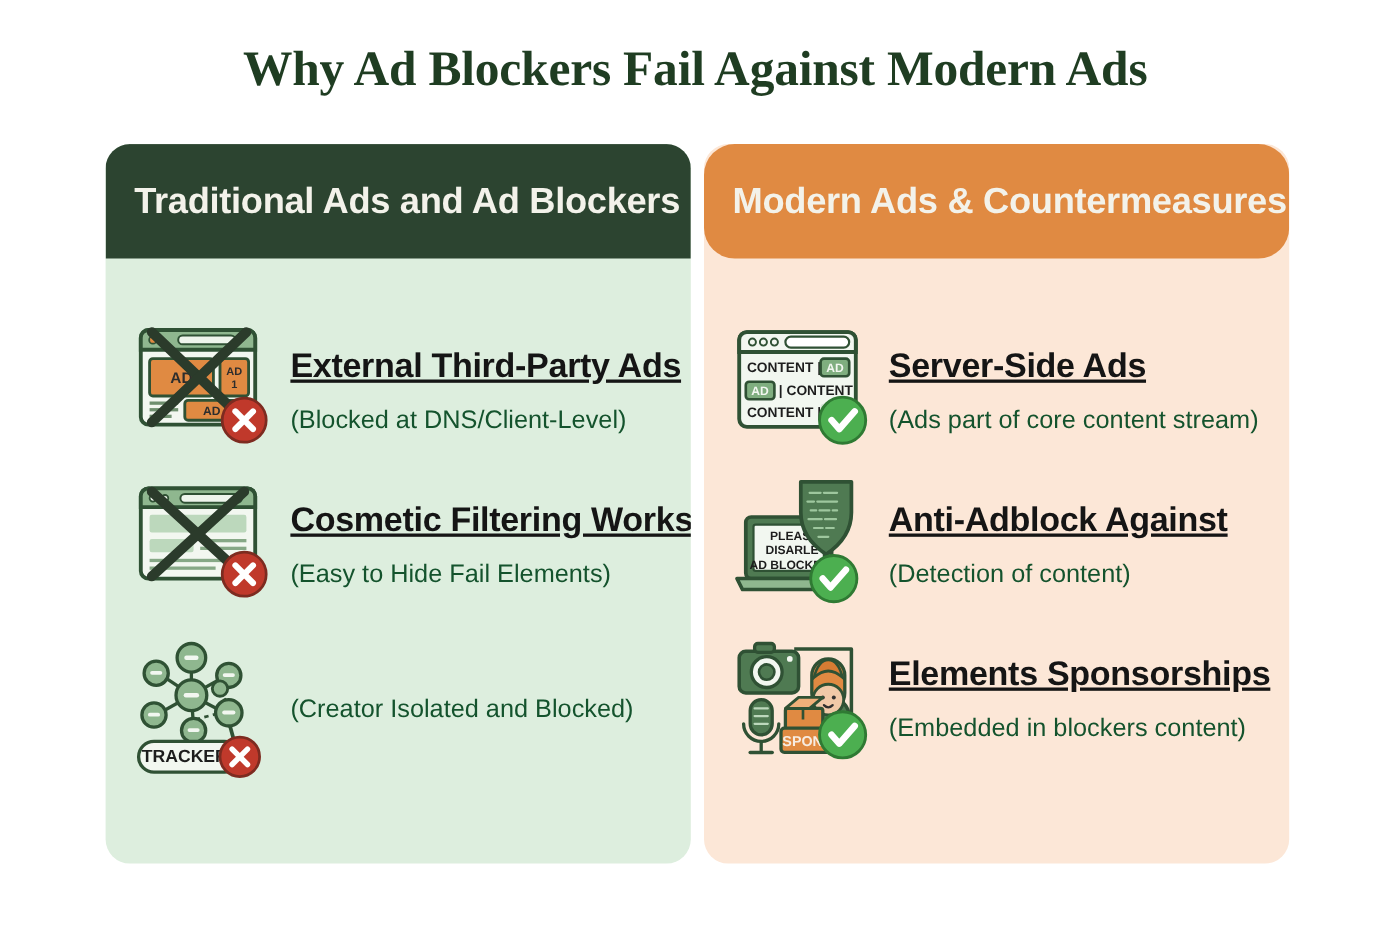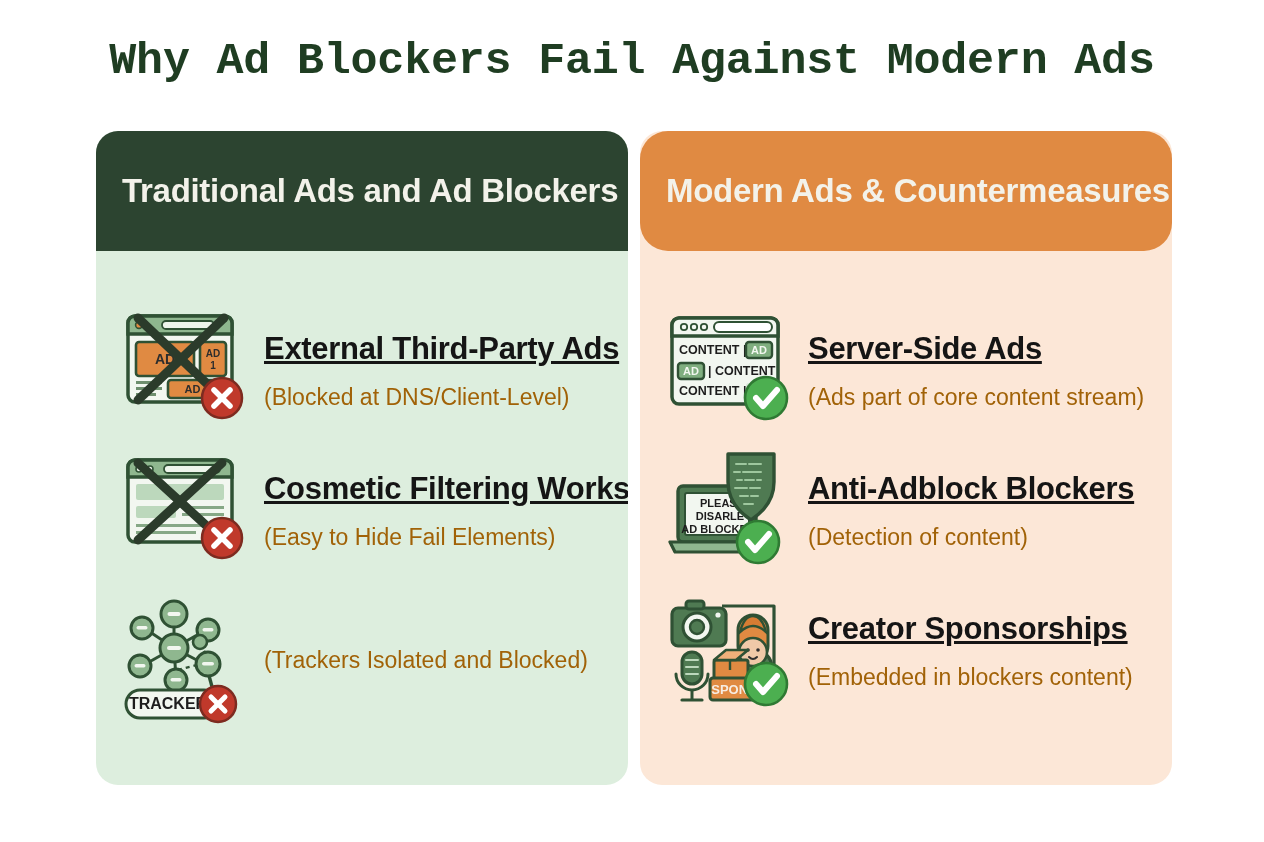--- a/index.html
+++ b/index.html
@@ -23,37 +23,37 @@
   .page-title {
     position: absolute;
     top: 36px;
     left: 0;
     width: 1264px;
     text-align: center;
     font-size: 45px;
     font-weight: bold;
     color: #1f3d22;
     letter-spacing: -0.2px;
-    font-family: Liberation Mono, monospace;
+    font-family: Liberation Serif, serif;
   }
 
   
   .panel {
     position: absolute;
     top: 131px;
     width: 532px;
     height: 654px;
     border-radius: 22px;
     overflow: hidden;
   }
   .panel-left  { left: 96px;  background: #ddeede; }
   .panel-right { left: 640px; background: #fce7d7; }
 
   .panel-header {
-    height: 120px;
+    height: 104px;
     display: flex;
     align-items: center;
     padding-left: 26px;
     box-sizing: border-box;
   }
   .panel-left .panel-header  { background: #2c4430; }
   .panel-right .panel-header { background: #e08a42; border-radius: 28px; }
 
   .panel-header-text {
     font-size: 33px;
@@ -86,21 +86,21 @@
     font-size: 31px;
     font-weight: bold;
     color: #151515;
     line-height: 1.08;
     letter-spacing: -0.3px;
     white-space: nowrap;
     text-decoration: underline;
   }
   .row-sub {
     font-size: 23px;
-    color: #a16207;
+    color: #14532d;
     line-height: 1.15;
     margin-top: 19px;
     white-space: nowrap;
   }
 
   
   .row-icon svg { display: block; }
 
   
   .panel-left  .row:nth-child(1) { margin-top: 22px; }
@@ -214,21 +214,21 @@
               <circle cx="78" cy="52" r="7" fill="#8fb78f" stroke="#2f5134" stroke-width="2.6"></circle>
             </g>
             <rect x="4" y="100" width="92" height="28" rx="14" fill="#f2f7f0" stroke="#2f5134" stroke-width="3"></rect>
             <text x="46" y="119" font-family="'Liberation Sans',sans-serif" font-size="16" font-weight="bold" fill="#1d1d1d" text-anchor="middle">TRACKER</text>
             <circle cx="96" cy="114" r="18" fill="#c0392b" stroke="#7d2b20" stroke-width="2.5"></circle>
             <line x1="89" y1="107" x2="103" y2="121" stroke="#ffffff" stroke-width="5" stroke-linecap="round"></line>
             <line x1="103" y1="107" x2="89" y2="121" stroke="#ffffff" stroke-width="5" stroke-linecap="round"></line>
           </svg>
         </div>
         <div class="row-text">
-          <div class="row-sub">(Trackers Isolated and Blocked)</div>
+          <div class="row-sub">(Creator Isolated and Blocked)</div>
         </div>
       </div>
 
     </div>
   </div>
 
   <div class="panel panel-right">
     <div class="panel-header">
       <div class="panel-header-text">Modern Ads &amp; Countermeasures</div>
     </div>
@@ -277,21 +277,21 @@
               <path d="M71 30 h5 M79 30 h9 M91 30 h4"></path>
               <path d="M69 38 h12 M84 38 h10"></path>
               <path d="M74 46 h8 M85 46 h7"></path>
               <path d="M78 54 h9"></path>
             </g>
             <circle cx="92" cy="92" r="21" fill="#4caf50" stroke="#2f7a33" stroke-width="2.6"></circle>
             <path d="M82 92 l7 8 l14 -16" fill="none" stroke="#ffffff" stroke-width="6" stroke-linecap="round" stroke-linejoin="round"></path>
           </svg>
         </div>
         <div class="row-text">
-          <div class="row-title">Anti-Adblock Blockers</div>
+          <div class="row-title">Anti-Adblock Against</div>
           <div class="row-sub">(Detection of content)</div>
         </div>
       </div>
 
       <div class="row">
         <div class="row-icon">
           <svg width="128" height="120" viewBox="0 0 128 120">
             <path d="M56 16 h52 v82 h-52" fill="none" stroke="#2f5134" stroke-width="3.2" stroke-linejoin="round"></path>
             <rect x="6" y="18" width="54" height="38" rx="6" fill="#4f7a52" stroke="#2f5134" stroke-width="3.2"></rect>
             <rect x="20" y="11" width="18" height="8" rx="3" fill="#4f7a52" stroke="#2f5134" stroke-width="3"></rect>
@@ -315,21 +315,21 @@
             <rect x="48" y="70" width="34" height="28" rx="2" fill="#e08a42" stroke="#2f5134" stroke-width="3"></rect>
             <path d="M48 70 l12 -10 h22 l-12 10z" fill="#f0b07a" stroke="#2f5134" stroke-width="2.6" stroke-linejoin="round"></path>
             <line x1="64" y1="70" x2="64" y2="80" stroke="#2f5134" stroke-width="2.4"></line>
             <rect x="44" y="88" width="52" height="22" rx="3" fill="#e08a42" stroke="#2f5134" stroke-width="3"></rect>
             <text x="68" y="104" font-family="'Liberation Sans',sans-serif" font-size="13" font-weight="bold" fill="#f7ece2" text-anchor="middle">SPONS</text>
             <circle cx="100" cy="94" r="21" fill="#4caf50" stroke="#2f7a33" stroke-width="2.6"></circle>
             <path d="M90 94 l7 8 l14 -16" fill="none" stroke="#ffffff" stroke-width="6" stroke-linecap="round" stroke-linejoin="round"></path>
           </svg>
         </div>
         <div class="row-text">
-          <div class="row-title">Creator Sponsorships</div>
+          <div class="row-title">Elements Sponsorships</div>
           <div class="row-sub">(Embedded in blockers content)</div>
         </div>
       </div>
 
     </div>
   </div>
 
 </div>
 
 </body></html>

